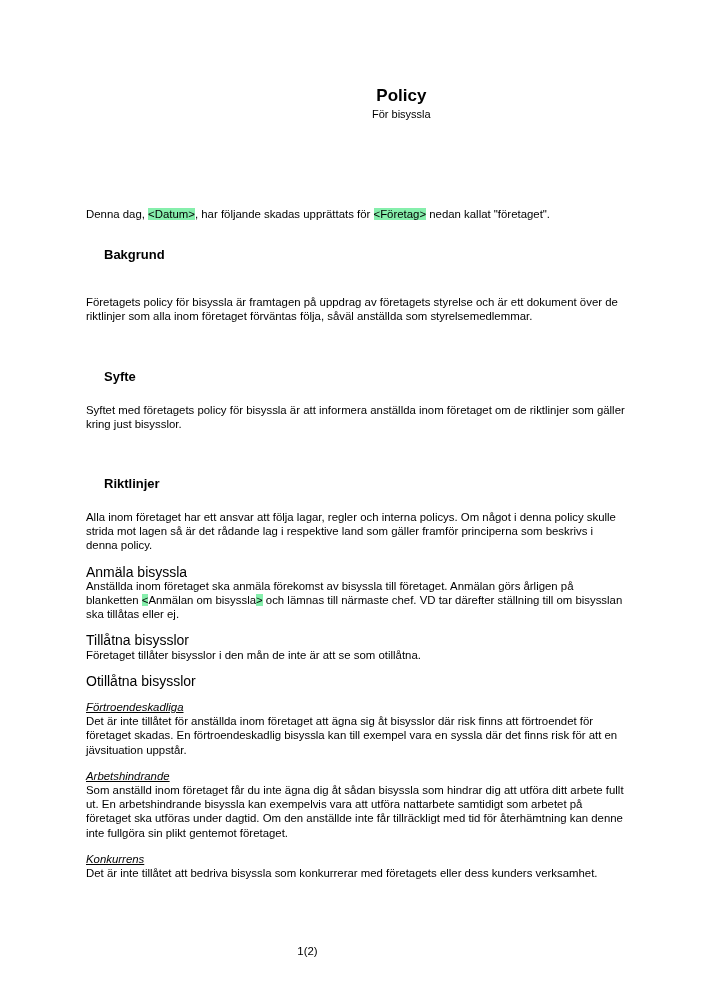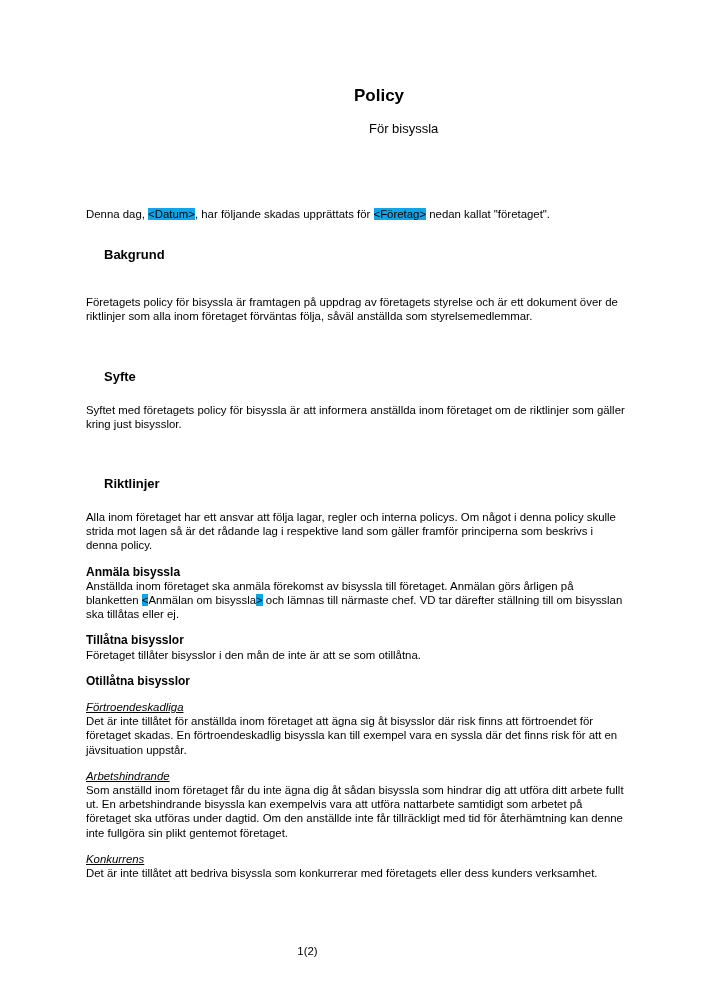--- a/index.html
+++ b/index.html
@@ -15,57 +15,58 @@
     font-family: "Liberation Sans", sans-serif;
     color: #000000;
   }
   .page {
     position: absolute;
     left: 0; top: 0;
     width: 707px; height: 1000px;
   }
   .title-block {
     position: absolute;
-    left: 354px;
+    left: 372px;
     top: 86px;
+    text-align: center;
   }
   .doc-title {
     font-size: 17px;
     font-weight: bold;
     line-height: 20px;
     margin: 0;
   }
   .doc-subtitle {
-    font-size: 13px;
+    font-size: 11px;
     line-height: 16px;
-    margin: 15px;
+    margin: 0;
   }
   .content {
     position: absolute;
     left: 86px;
     top: 207px;
     width: 540px;
   }
   p {
     font-size: 11.4px;
     line-height: 14.2px;
     margin: 0;
   }
   .hl {
-    background: #0ea5e9;
+    background: #86efac;
   }
   h2 {
     font-size: 13px;
     font-weight: bold;
     line-height: 16px;
     margin: 18px;
   }
   h3 {
-    font-size: 12px;
-    font-weight: bold;
+    font-size: 14px;
+    font-weight: normal;
     line-height: 14.2px;
     margin: 0;
   }
   h4 {
     font-size: 11.4px;
     font-weight: normal;
     font-style: italic;
     line-height: 14.2px;
     margin: 0;
     text-decoration: underline;

